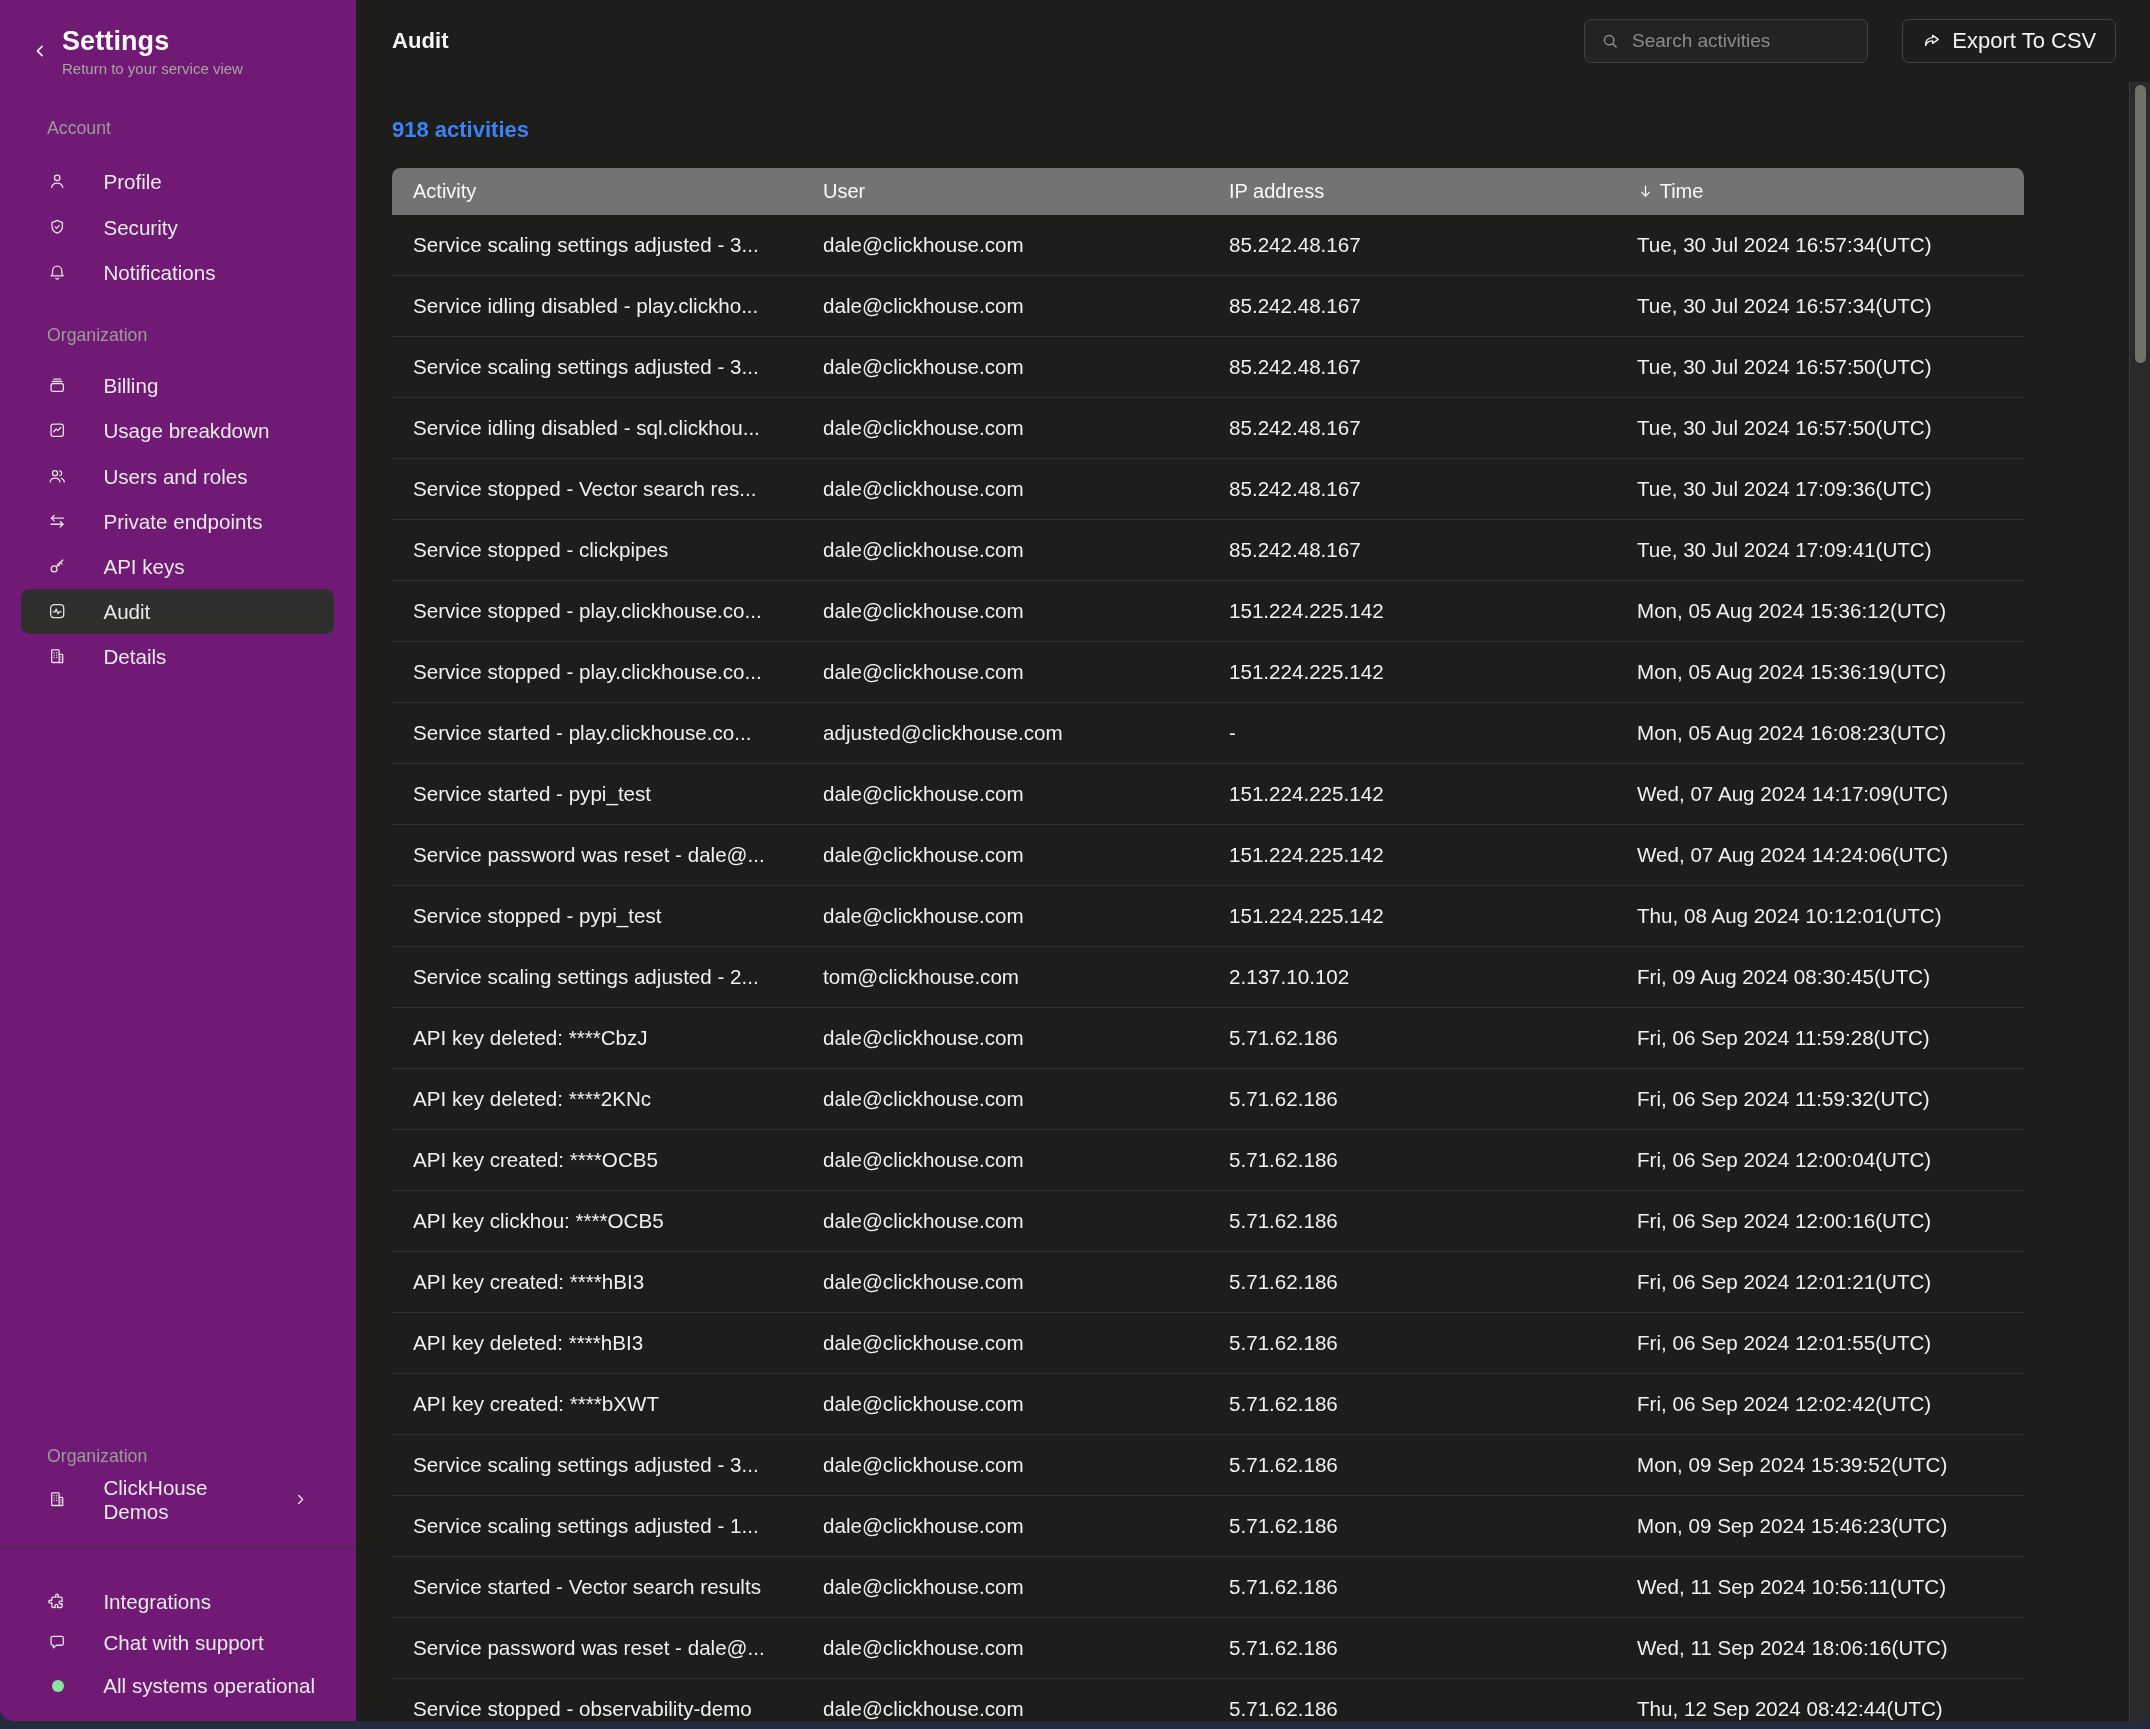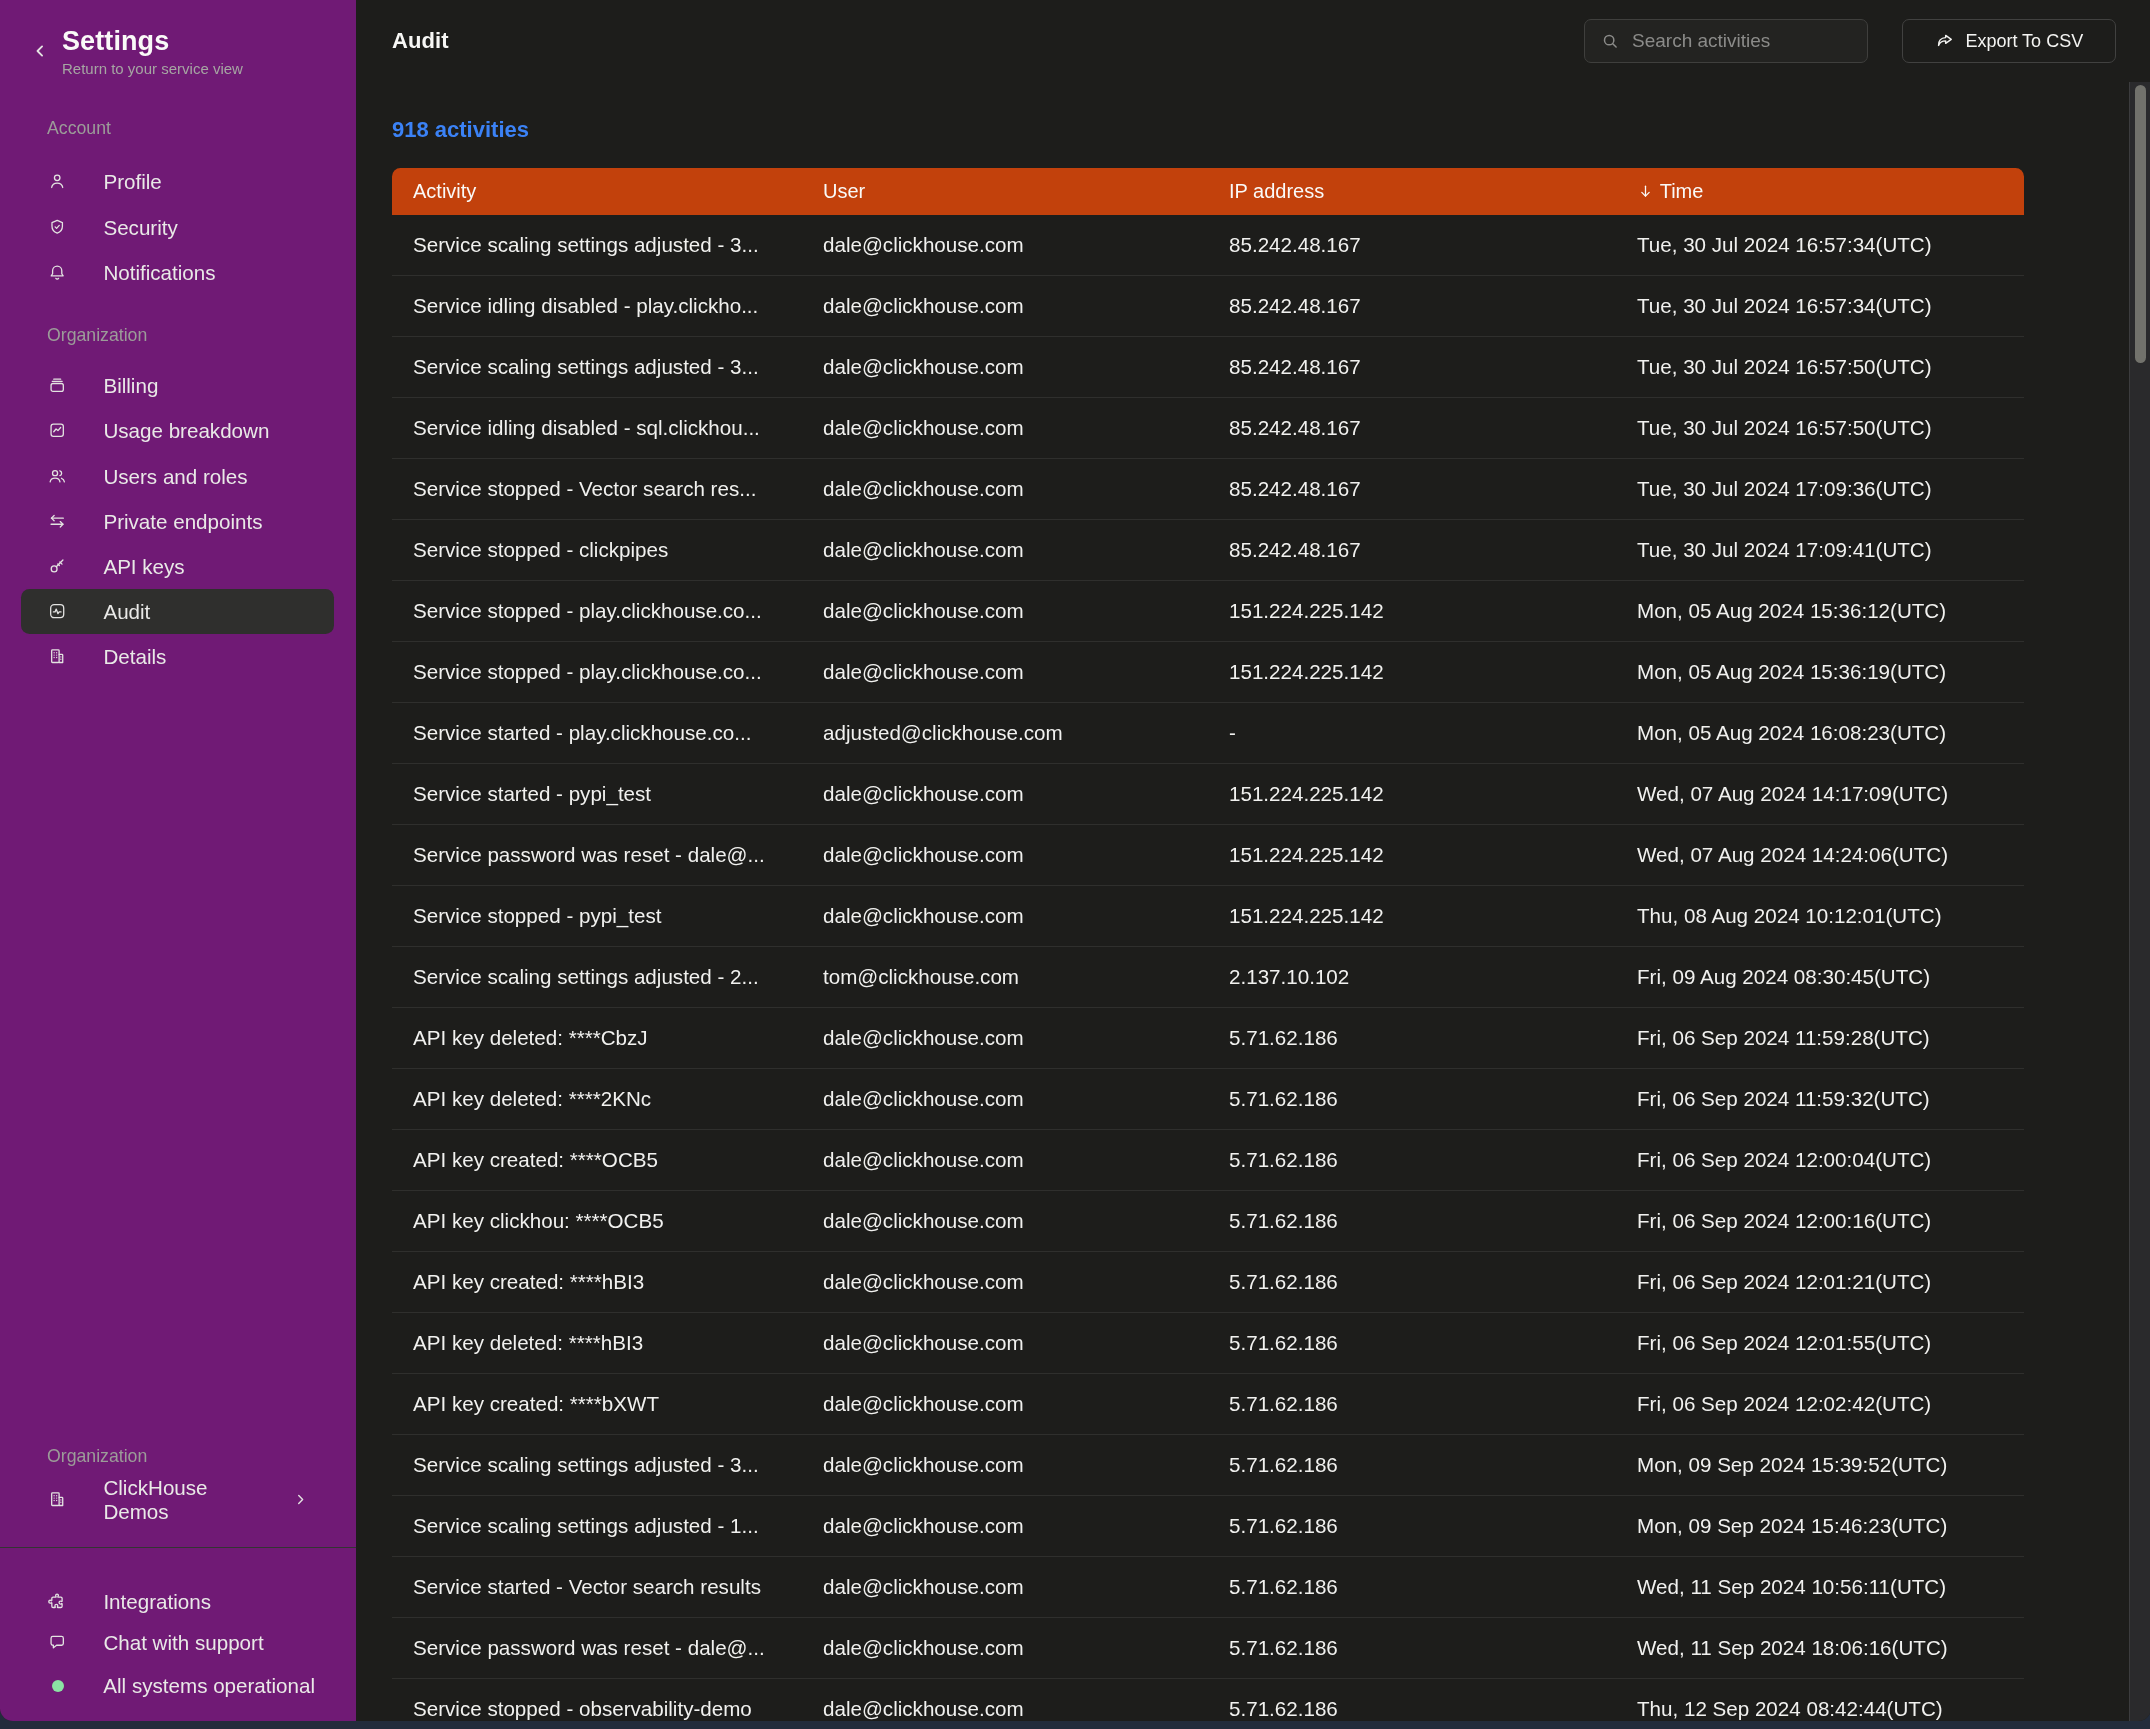--- a/index.html
+++ b/index.html
@@ -72,38 +72,38 @@
     background:#232321;border:1.1px solid #3f3f3d;border-radius:7px;
     padding:0 14px 0 47px;font-size:19px;color:#d6d6d4;outline:none;
     font-family:"Liberation Sans","DejaVu Sans",sans-serif;
   }
   .search-wrap input::placeholder{color:#8b8b89;}
   .search-icn{position:absolute;left:15.6px;top:12px;width:20px;height:20px;pointer-events:none;}
   .export-btn{
     position:absolute;left:1546px;top:19px;width:214px;height:44px;
     display:flex;align-items:center;justify-content:center;gap:10.6px;
     background:transparent;border:1.1px solid #414140;border-radius:7px;
-    color:#f4f4f2;font-size:18px;font-weight:500;cursor:pointer;
+    color:#f4f4f2;font-size:22px;font-weight:500;cursor:pointer;
     font-family:"Liberation Sans","DejaVu Sans",sans-serif;
   }
   
   .content{position:absolute;left:356px;top:82px;width:1773px;height:1639px;background:#1d1d1b;}
   .count-label{
     position:absolute;left:36px;top:35px;
     font-size:22px;font-weight:700;color:#3b82f6;
   }
   .table{
     position:absolute;left:36px;top:86px;width:1632px;
   }
   .grid-row{
     display:grid;grid-template-columns:410px 406px 408px 1fr;
     padding-left:21px;box-sizing:border-box;align-items:center;
   }
   .thead{
-    height:47px;background:#c2410c;border-radius:8.5px 8.5px 0 0;
+    height:47px;background:#737373;border-radius:8.5px 8.5px 0 0;
     font-size:20px;font-weight:500;color:#fafaf8;
   }
   .th{display:flex;align-items:center;gap:5.7px;cursor:pointer;}
   .sort-icn{width:17px;height:17px;display:flex;}
   .trow{
     height:61px;border-bottom:0.7px solid #2f2f2d;cursor:pointer;
   }
   .cell{
     font-size:20.6px;color:#f1f1ef;
     white-space:nowrap;overflow:hidden;padding-right:17px;

